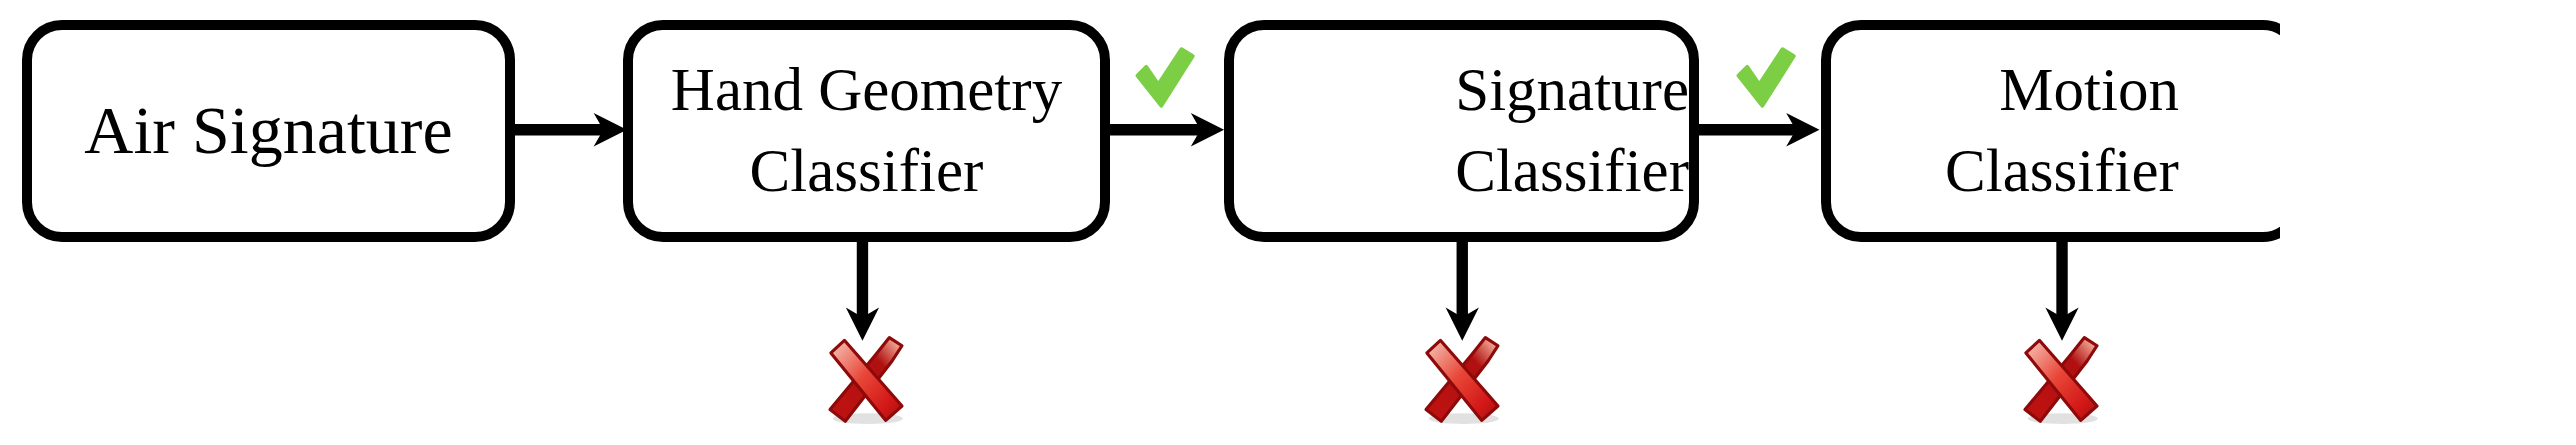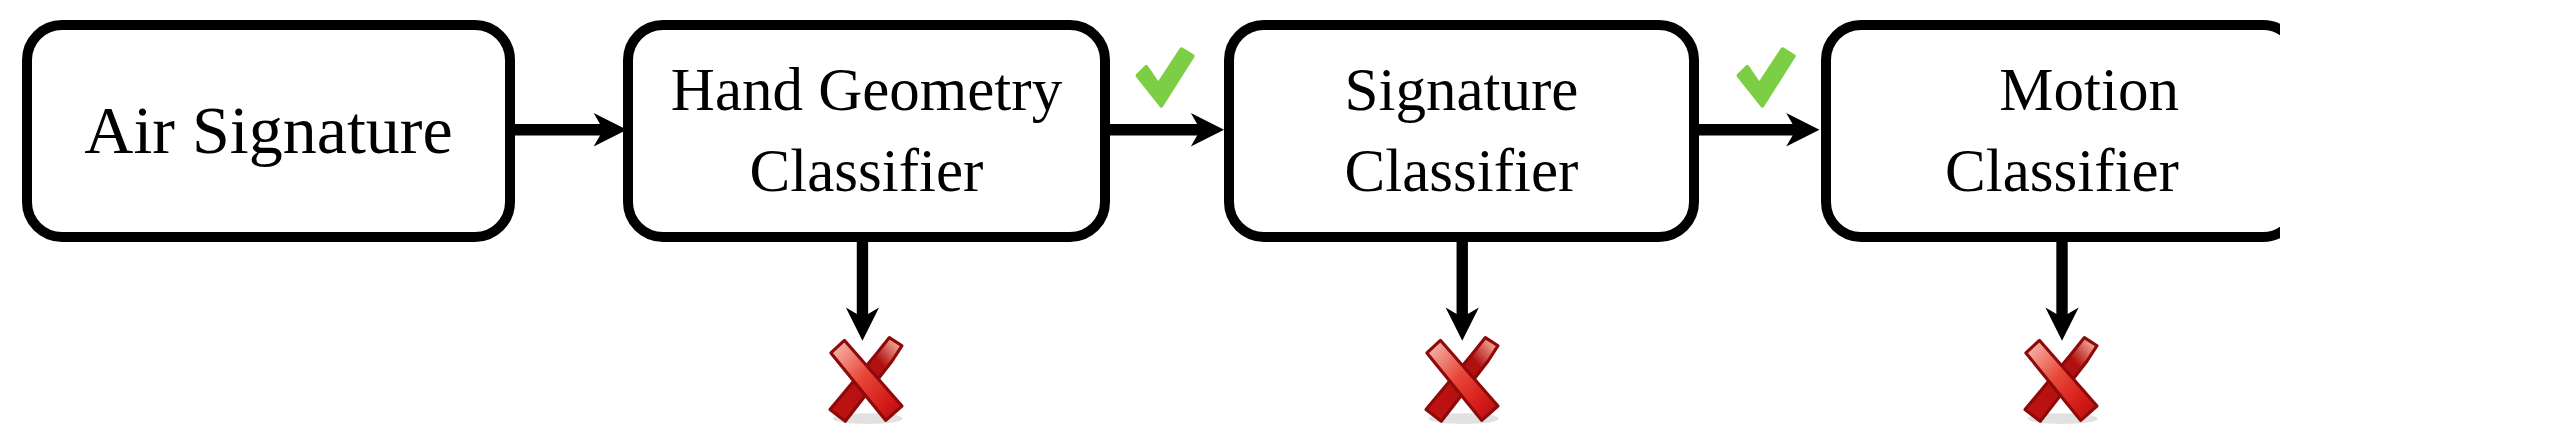--- a/index.html
+++ b/index.html
@@ -36,21 +36,21 @@
     text-align: center;
     color: #000000;
   }
   .node .label {
     white-space: pre-line;
     line-height: 1.32;
     letter-spacing: 0px;
   }
   .n1 { left: 22px;   width: 493px; font-size: 68px; }
   .n2 { left: 623px;  width: 487px; font-size: 61px; }
-  .n3 { left: 1224px; width: 475px; font-size: 61px; }
+  .n3 { left: 1224px; width: 475px; font-size: 61px; justify-content: flex-end; }
   .n4 { left: 1821px; width: 482px; font-size: 61px; text-align: right; }
 
   .icon { position: absolute; }
   .check-1 { left: 1133px; top: 44px;  width: 63px;  height: 67px; }
   .check-2 { left: 1734px; top: 44px;  width: 63px;  height: 67px; }
   .check-final { left: 2449px; top: 70px; width: 117px; height: 116px; }
   .cross-1 { left: 821px;  top: 334px; width: 90px; height: 90px; }
   .cross-2 { left: 1417px; top: 334px; width: 90px; height: 90px; }
   .cross-3 { left: 2016px; top: 334px; width: 90px; height: 90px; }
 

